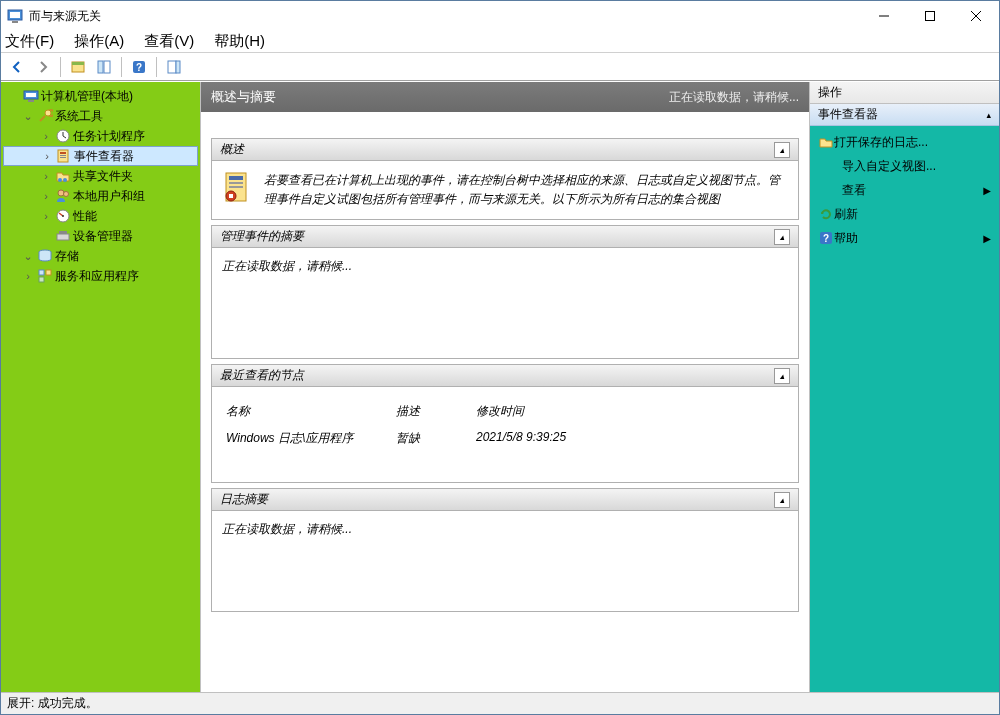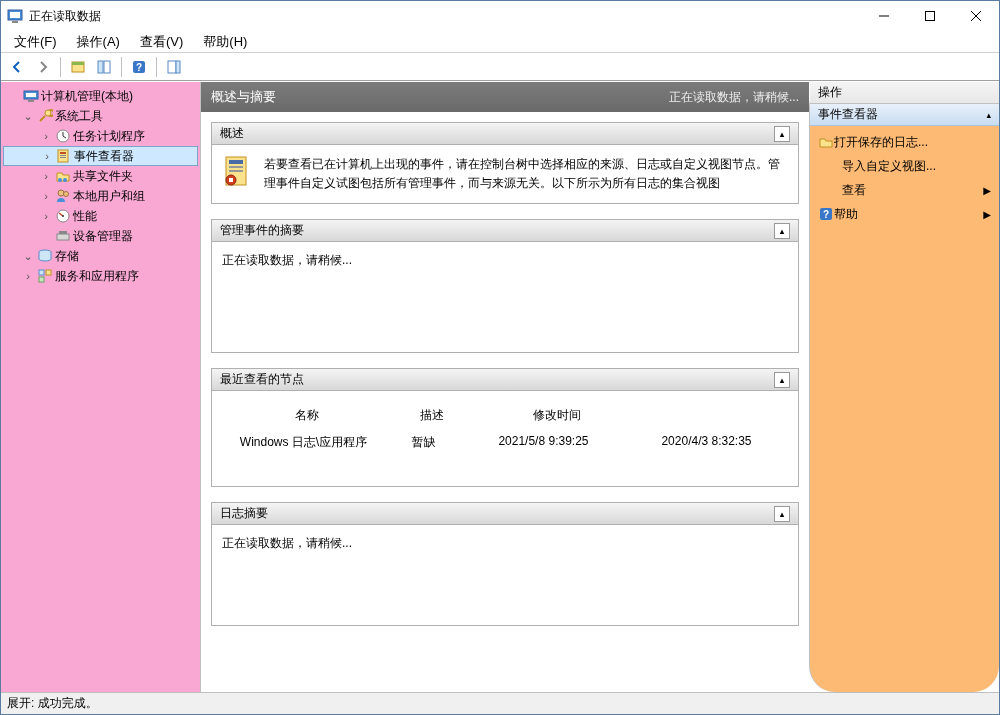--- a/index.html
+++ b/index.html
@@ -8,60 +8,60 @@
 
 
 .titlebar { height: 30px; display: flex; align-items: center; padding-left: 6px; background: #fff; }
 .titlebar .ticon { width: 16px; height: 16px; margin-right: 6px; }
 .titlebar .title { flex: 1; font-size: 12px; }
 .winbtns { display: flex; }
 .winbtn { width: 46px; height: 30px; display: flex; align-items: center; justify-content: center; }
 .winbtn svg { width: 10px; height: 10px; }
 
 
-.menubar { height: 22px; display: flex; align-items: center; padding-left: 9px; gap: 12px; font-size: 13px; border-bottom: 1px solid #d0d0d0; }
+.menubar { height: 22px; display: flex; align-items: center; padding-left: 0; gap: 12px; font-size: 15px; border-bottom: 1px solid #d0d0d0; }
 .menubar span { padding: 2px 4px; }
 
 
 .toolbar { height: 28px; display: flex; align-items: center; padding: 0 4px; gap: 2px; border-bottom: 1px solid #a0a0a0; background: #fff; }
 .tbtn { width: 24px; height: 22px; display: flex; align-items: center; justify-content: center; border: 1px solid transparent; }
 .tsep { width: 1px; height: 20px; background: #c0c0c0; margin: 0 3px; }
 
 
 .body { flex: 1; display: flex; border-top: 1px solid #fff; min-height: 0; }
 
 
-.tree { width: 200px; border-right: 1px solid #c0c0c0; padding: 4px 2px; background: #f9a8d4; overflow: auto; }
+.tree { width: 200px; border-right: 1px solid #c0c0c0; padding: 4px 2px; background: #84cc16; overflow: auto; }
 .tnode { display: flex; align-items: center; height: 20px; padding-left: 4px; gap: 2px; white-space: nowrap; }
 .tnode .tw { width: 14px; text-align: center; font-size: 11px; color: #555; }
 .tnode .ticn { width: 16px; height: 16px; display: inline-flex; align-items: center; justify-content: center; }
 .tnode.sel { background: #cde8ff; border: 1px solid #7da2ce; height: 20px; }
 .ind1 { padding-left: 18px; } .ind2 { padding-left: 36px; }
 
 
-.center { flex: 1; display: flex; flex-direction: column; background: #fff; min-width: 0; }
+.center { flex: 1; display: flex; flex-direction: column; background: #fff; min-width: 0; gap: 16px; }
 .chead { height: 30px; background: linear-gradient(#7b7b7b,#6a6a6a); color: #fff; display: flex; align-items: center; padding: 0 10px; font-size: 13px; }
 .chead .loading { margin-left: auto; font-size: 12px; color: #eee; }
 .cbody { flex: 1; overflow: auto; padding: 10px; background: #fff; }
-.panel { border: 1px solid #b0b0b0; margin-bottom: 15px; }
+.panel { border: 1px solid #b0b0b0; margin-bottom: 5px; font-style: italic; }
 .phead { height: 22px; background: linear-gradient(#f4f4f4,#d8d8d8); border-bottom: 1px solid #b0b0b0; display: flex; align-items: center; padding: 0 8px; font-size: 12px; }
 .phead .caret { margin-left: auto; width: 16px; height: 16px; border: 1px solid #999; background: #fff; display: flex; align-items: center; justify-content: center; font-size: 9px; }
 .pbody { padding: 10px; font-size: 12px; }
 .ovrow { display: flex; gap: 10px; }
 .ovicon { width: 32px; height: 32px; flex-shrink: 0; }
 .ovtext { line-height: 1.6; }
 
-.rtable { width: 100%; font-size: 12px; text-align: center; }
+.rtable { width: 100%; font-size: 12px; }
 .rthead { display: flex; padding: 4px 0; }
 .rthead > div, .rtrow > div { padding: 2px 4px; }
 .rtrow { display: flex; padding: 2px 0; }
 .c-name { width: 170px; } .c-desc { width: 80px; } .c-mod { width: 170px; } .c-crt { width: 170px; }
 
 
-.actions { width: 190px; border-left: 1px solid #c0c0c0; background: #fdba74; display: flex; flex-direction: column; border-radius: 26px; }
+.actions { width: 190px; border-left: 1px solid #c0c0c0; background: #14b8a6; display: flex; flex-direction: column; }
 .ahead { height: 22px; background: linear-gradient(#f4f4f4,#e8e8e8); border-bottom: 1px solid #c0c0c0; padding: 0 8px; display: flex; align-items: center; font-size: 12px; }
 .asub { height: 22px; background: linear-gradient(#e8f0fa,#c8ddf2); border-bottom: 1px solid #a9c3e0; padding: 0 8px; display: flex; align-items: center; font-size: 12px; }
 .asub .caret { margin-left: auto; font-size: 9px; }
 .alist { padding: 4px 0; }
 .aitem { display: flex; align-items: center; height: 24px; padding: 0 8px; font-size: 12px; }
 .aitem .ai { width: 16px; height: 16px; display: inline-flex; align-items: center; justify-content: center; }
 .aitem .arrow { margin-left: auto; font-size: 10px; }
 .aitem.indent { padding-left: 32px; }
 
 
@@ -76,21 +76,21 @@
 <div class="window">
 
   <div class="titlebar">
     <span class="ticon">
       <svg class="ic16" viewBox="0 0 16 16">
           <rect x="1" y="2" width="14" height="10" fill="#4a90d9" stroke="#2c5aa0"></rect>
           <rect x="3" y="4" width="10" height="6" fill="#fff"></rect>
           <rect x="5" y="13" width="6" height="2" fill="#888"></rect>
         </svg>
     </span>
-    <span class="title">正在读取数据</span>
+    <span class="title">而与来源无关</span>
     <div class="winbtns">
       <div class="winbtn">
           <svg viewBox="0 0 10 10">
             <line x1="0" y1="5" x2="10" y2="5" stroke="#000"></line>
           </svg>
         </div>
       <div class="winbtn">
           <svg viewBox="0 0 10 10">
             <rect x="0.5" y="0.5" width="9" height="9" fill="none" stroke="#000"></rect>
           </svg>
@@ -311,21 +311,20 @@
             <div class="rtable">
               <div class="rthead">
                 <div class="c-name">名称</div>
                 <div class="c-desc">描述</div>
                 <div class="c-mod">修改时间</div>
               </div>
               <div class="rtrow">
                 <div class="c-name">Windows 日志\应用程序</div>
                 <div class="c-desc">暂缺</div>
                 <div class="c-mod">2021/5/8 9:39:25</div>
-                <div class="c-crt">2020/4/3 8:32:35</div>
               </div>
             </div>
           </div>
         </div>
 
         <div class="panel">
           <div class="phead">
             <span>日志摘要</span>
             <span class="caret">▴</span>
           </div>
@@ -353,20 +352,29 @@
               </svg>
             </span>
           <span>打开保存的日志...</span>
         </div>
         <div class="aitem indent">
           <span>导入自定义视图...</span>
         </div>
         <div class="aitem indent">
           <span>查看</span>
           <span class="arrow">▶</span>
+        </div>
+        <div class="aitem">
+          <span class="ai">
+              <svg class="ic16" viewBox="0 0 16 16">
+                <path d="M4 8 a4 4 0 1 1 1 3" fill="none" stroke="#3a9a3a" stroke-width="2"></path>
+                <path d="M3 6 l1 2 l2 -1 z" fill="#3a9a3a"></path>
+              </svg>
+            </span>
+          <span>刷新</span>
         </div>
         <div class="aitem">
           <span class="ai">
               <svg class="ic16" viewBox="0 0 16 16">
                 <rect x="2" y="2" width="12" height="12" fill="#3a77c8" rx="2"></rect>
                 <text x="8" y="12" font-size="10" text-anchor="middle" fill="#fff" font-weight="bold">?</text>
               </svg>
             </span>
           <span>帮助</span>
           <span class="arrow">▶</span>

